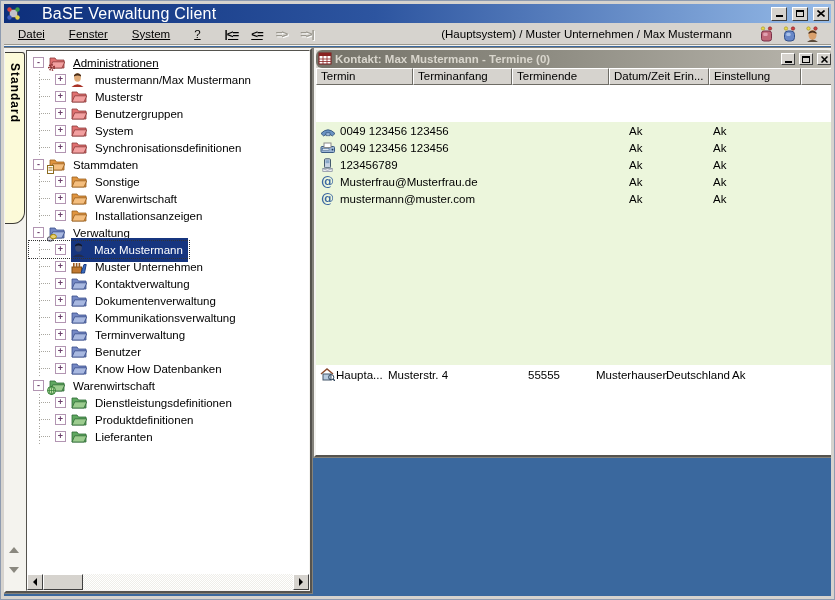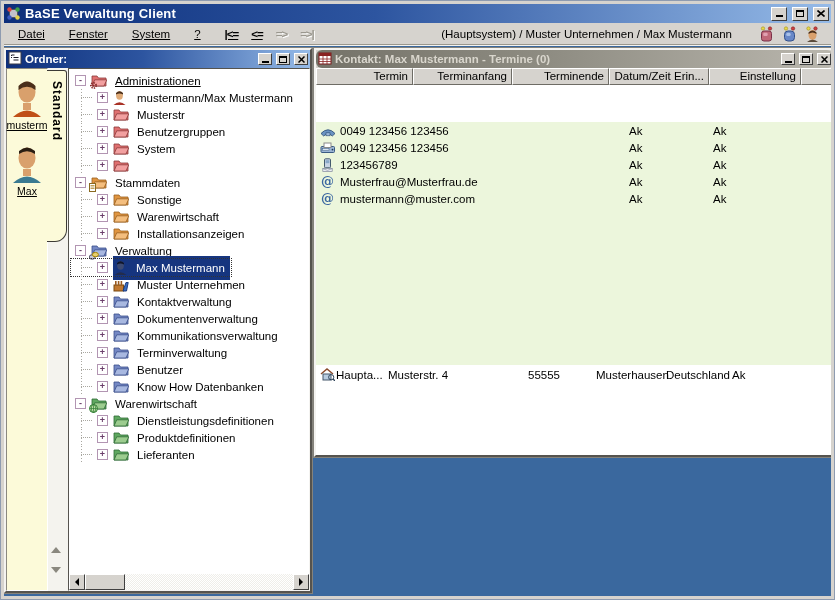--- a/index.html
+++ b/index.html
@@ -4,21 +4,21 @@
 <style>
   * { margin:0; padding:0; box-sizing:border-box; }
   html,body { width:835px; height:600px; overflow:hidden; background:#3a689e;
               font-family:"Liberation Sans", sans-serif; font-size:11.5px; color:#000; }
   .app { width:835px; height:600px; background:#d6d3ce; padding:3px;
          border:1px solid #8e9bb0; display:flex; flex-direction:column; }
 
   
   .titlebar { height:19px; flex:0 0 19px; display:flex; align-items:center; gap:4px;
               padding:0 2px; background:linear-gradient(90deg,#0d2f7b 0%,#2d55a0 45%,#96bbe8 100%); }
-  .titlebar .title { flex:1; color:#fff; font-weight:bold; font-size:13px; letter-spacing:.2px; }
+  .titlebar .title { flex:1; color:#fff; font-weight:normal; font-size:16px; letter-spacing:.2px;margin-left:17px; }
   .winbtn { width:16px; height:14px; background:#d6d3ce; border:1px solid;
             border-color:#fff #404040 #404040 #fff; display:inline-flex; align-items:center;
             justify-content:center; margin-left:1px; }
   .winbtn.small { width:14px; height:12px; }
   .g-min { width:7px; height:7px; border-bottom:2px solid #000; }
   .g-max { width:8px; height:7px; border:1px solid #000; border-top:2px solid #000; }
 
   
   .menubar { height:22px; flex:0 0 22px; display:flex; align-items:center; padding:0 10px 0 14px;
              background:#d6d3ce; border-bottom:1px solid #9a978e; }
@@ -90,21 +90,21 @@
   .arr-r { width:0; height:0; border-top:4px solid transparent; border-bottom:4px solid transparent;
            border-left:4px solid #000; }
   .sthumb { width:40px; height:16px; background:#d6d3ce; border:1px solid;
             border-color:#fff #404040 #404040 #fff; }
   .strack { flex:1; }
 
   
   #kontakt { left:310px; top:2px; width:521px; height:409px; display:flex; flex-direction:column; }
   .khdr { height:17px; flex:0 0 17px; display:grid; grid-template-columns:97px 99px 97px 100px 92px 1fr; }
   .khdr .hcell { background:#d6d3ce; border:1px solid; border-color:#fff #6e6c65 #6e6c65 #fff;
-                 padding:1px 4px; overflow:hidden; white-space:nowrap;text-align:right; }
+                 padding:1px 4px; overflow:hidden; white-space:nowrap; }
   .kbody { flex:1; background:#fff; display:flex; flex-direction:column; overflow:hidden; }
   .kempty { height:37px; flex:0 0 37px; background:#fff; }
   .kgreen { height:243px; flex:0 0 243px; background:#ecf6dc; }
   .comm-row { height:17px; display:grid; grid-template-columns:310px 84px 1fr; align-items:center;
               padding-left:3px; }
   .comm-main { display:flex; align-items:center; gap:4px; overflow:hidden; white-space:nowrap; }
   .c-icon { width:17px; flex:0 0 17px; display:inline-flex; justify-content:center; }
   .at-glyph { color:#3a66a0; font-weight:bold; font-size:13px; font-family:"DejaVu Serif", serif; }
   .addr-row { height:19px; display:grid; grid-template-columns:17px 52px 140px 68px 70px 66px 1fr;
               align-items:center; padding-left:3px; background:#fff; white-space:nowrap; }
@@ -168,62 +168,21 @@
           <ellipse cx="8.5" cy="9" rx="4" ry="5" fill="#d9a06c"></ellipse>
           <path d="M4.5 6.5 Q8.5 2.5 12.5 6.5 L12.5 8 Q8.5 5 4.5 8 Z" fill="#4a2e1a"></path>
           <path d="M3 16 Q8.5 11.5 14 16 Z" fill="#5a4a3a"></path>
         </svg>
     </span>
   </div>
 
   <div class="mdi">
 
     <div class="child-win" id="ordner">
-      <div class="ctitle active">
-        <span>
-          <svg width="14" height="14">
-              <rect x="1" y="1" width="12" height="12" fill="#fff" stroke="#3a3a46"></rect>
-              <path d="M3.5 4 h3 M5.5 6.5 h5 M5.5 9 h5" stroke="#1a1a26" stroke-width="1.1"></path>
-              <path d="M3.5 4 v3" stroke="#1a1a26" stroke-width="1" stroke-dasharray="1 1"></path>
-            </svg>
-        </span>
-        <span class="ct-text">Ordner:</span>
-        <span class="winbtn small">
-            <span class="g-min"></span>
-          </span>
-        <span class="winbtn small">
-            <span class="g-max"></span>
-          </span>
-        <span class="winbtn small">
-          <svg width="7" height="7">
-              <path d="M0.5 0.5 L6.5 6.5 M6.5 0.5 L0.5 6.5" stroke="#000" stroke-width="1.5"></path>
-            </svg>
-        </span>
-      </div>
       <div class="ord-body">
-        <div class="avatar-bar">
-          <span class="avatar">
-            <svg width="34" height="40" viewBox="0 0 34 40">
-                <path d="M3 40 Q17 27 31 40 Z" fill="#c05018"></path>
-                <rect x="13" y="26" width="8" height="7" fill="#d9a06c"></rect>
-                <ellipse cx="17" cy="15" rx="8.5" ry="10.5" fill="#d9a06c"></ellipse>
-                <path d="M8.5 9 Q17 0 25.5 9 L25.5 13 Q17 6.5 8.5 13 Z" fill="#4a2e1a"></path>
-              </svg>
-          </span>
-          <span class="avatar-name">musterm</span>
-          <span class="avatar">
-            <svg width="34" height="40" viewBox="0 0 34 40">
-                <path d="M3 40 Q17 27 31 40 Z" fill="#3a7a92"></path>
-                <rect x="13" y="26" width="8" height="7" fill="#d9a06c"></rect>
-                <ellipse cx="17" cy="15" rx="8.5" ry="10.5" fill="#d9a06c"></ellipse>
-                <path d="M9 8 Q17 1 25 8 L25 11 Q17 5.5 9 11 Z" fill="#2a1e12"></path>
-              </svg>
-          </span>
-          <span class="avatar-name">Max</span>
-        </div>
         <div class="tab-strip">
           <span class="vtab">Standard</span>
           <span class="strip-arrows">
             <span class="tri-up"></span>
             <span class="tri-down"></span>
           </span>
         </div>
         <div class="tree-area">
           <div id="tree">
               <div class="tree-row lvl0">
@@ -287,20 +246,21 @@
               </div>
               <div class="tree-row lvl1">
                 <span class="stub"></span>
                 <span class="toggle">+</span>
                 <span class="t-icon">
                   <svg width="16" height="13" viewBox="0 0 16 13">
                     <path d="M1 2 L6 2 L7.5 4 L15 4 L15 12 L1 12 Z" fill="#e07070" stroke="#8b3a3a" stroke-width="0.8"></path>
                     <path d="M1 12 L3.7 5.8 L15.8 5.8 L13 12 Z" fill="#f2a0a0" stroke="#8b3a3a" stroke-width="0.8"></path>
                   </svg>
                 </span>
+                <span class="t-label">Synchronisationsdefinitionen</span>
               </div>
               <div class="tree-row lvl0">
                 <span class="toggle">-</span>
                 <span class="t-icon">
                   <svg width="16" height="13" viewBox="0 0 16 13">
                     <path d="M1 2 L6 2 L7.5 4 L15 4 L15 12 L1 12 Z" fill="#e09540" stroke="#9a6020" stroke-width="0.8"></path>
                     <path d="M1 12 L3.7 5.8 L15.8 5.8 L13 12 Z" fill="#f4be7e" stroke="#9a6020" stroke-width="0.8"></path>
                   </svg>
                   <svg width="7" height="9" class="badge">
                     <rect x="0.5" y="0.5" width="6" height="8" fill="#fff" stroke="#8a6a20"></rect>

